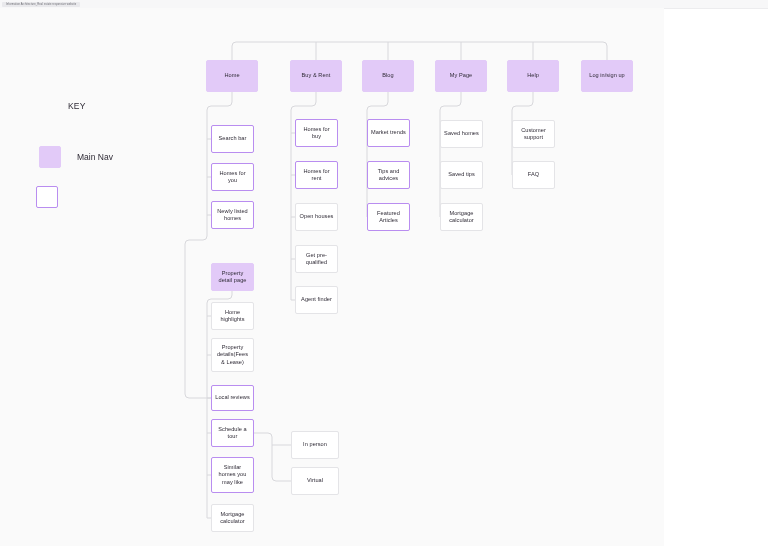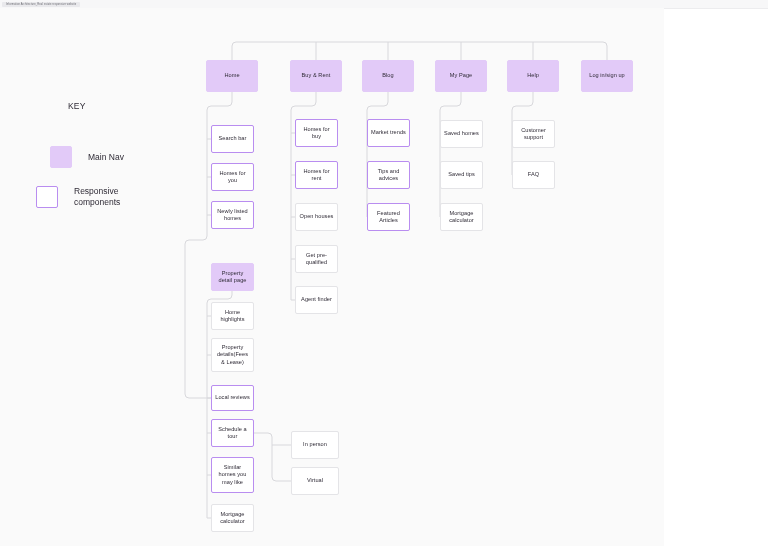--- a/index.html
+++ b/index.html
@@ -117,28 +117,27 @@
         <path d="M440,209 L444,209"></path>
 
         <path d="M533,84 L533,94 Q533,98 529,98 L516,98 Q512,98 512,102 L512,167"></path>
         <path d="M512,126 L516,126"></path>
         <path d="M512,167 L516,167"></path>
       </g>
     </svg>
 
     <div class="key-title">KEY</div>
 
-    <div class="key-row" style="left:39px;top:138px;padding-left:11px;">
+    <div class="key-row" style="left:28px;top:138px;padding-left:11px;">
       <span class="key-swatch fill"></span>
       <span class="key-label">Main Nav</span>
     </div>
 
     <div class="key-row" style="left:36px;top:178px;">
       <span class="key-swatch outline"></span>
-      <span class="key-label">Responsive components</span>
     </div>
 
     <div class="node mainnav" style="left:206px;top:52px;width:52px;height:32px;">Home</div>
     <div class="node mainnav" style="left:290px;top:52px;width:52px;height:32px;">Buy &amp; Rent</div>
     <div class="node mainnav" style="left:362px;top:52px;width:52px;height:32px;">Blog</div>
     <div class="node mainnav" style="left:435px;top:52px;width:52px;height:32px;">My Page</div>
     <div class="node mainnav" style="left:507px;top:52px;width:52px;height:32px;">Help</div>
     <div class="node mainnav" style="left:581px;top:52px;width:52px;height:32px;">Log in/sign up</div>
 
     <div class="node responsive" style="left:211px;top:117px;width:43px;height:28px;">Search bar</div>

